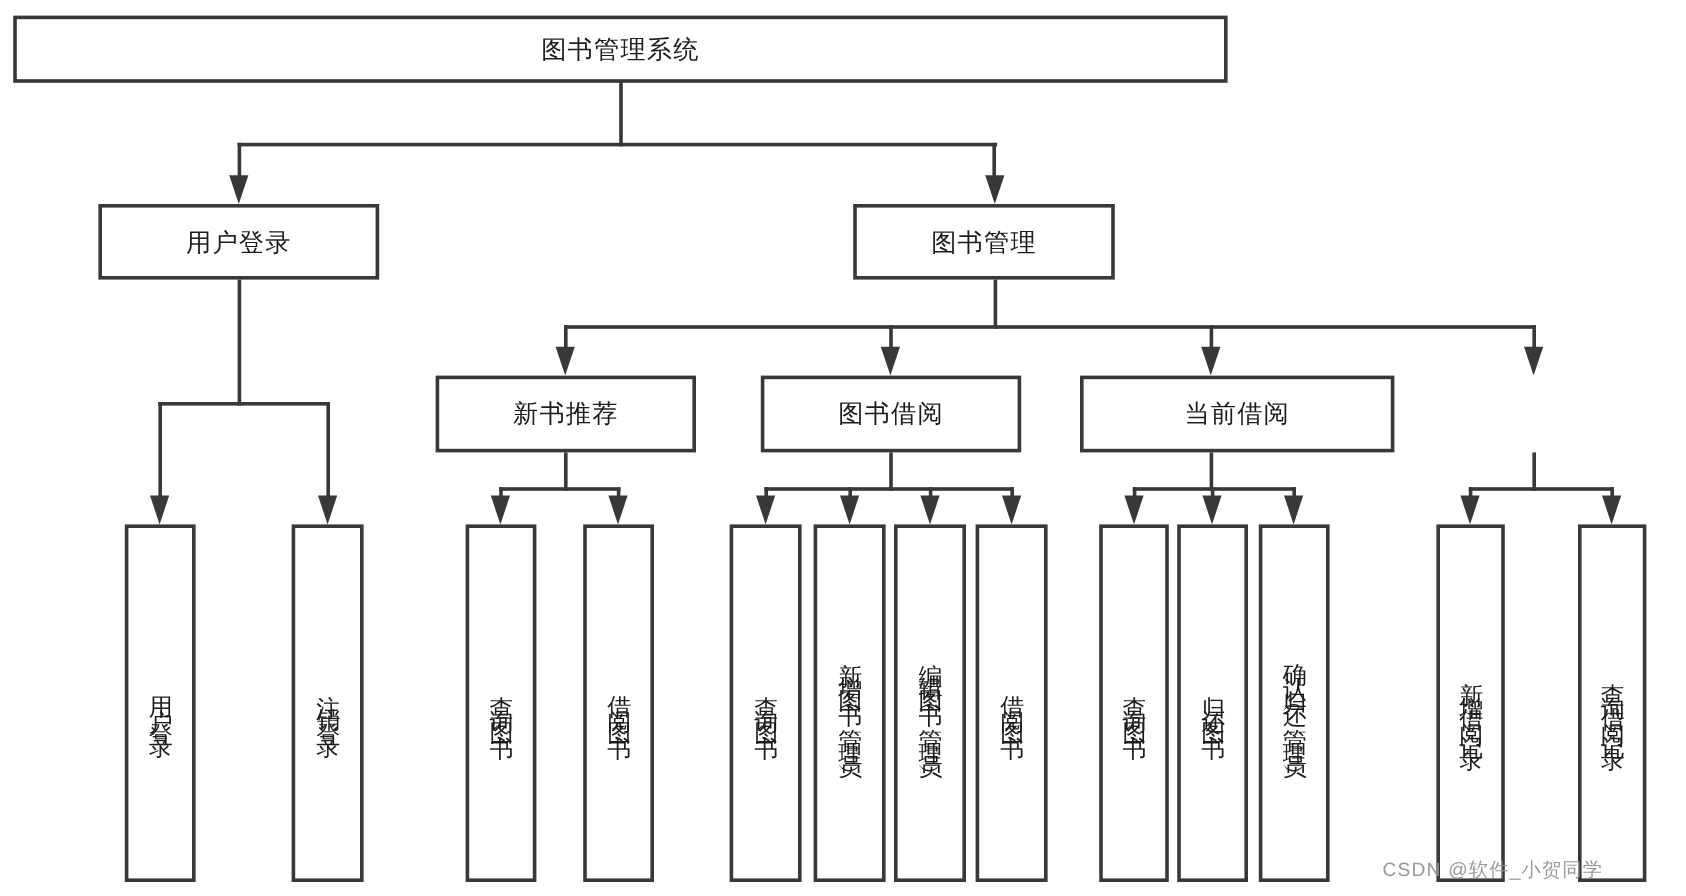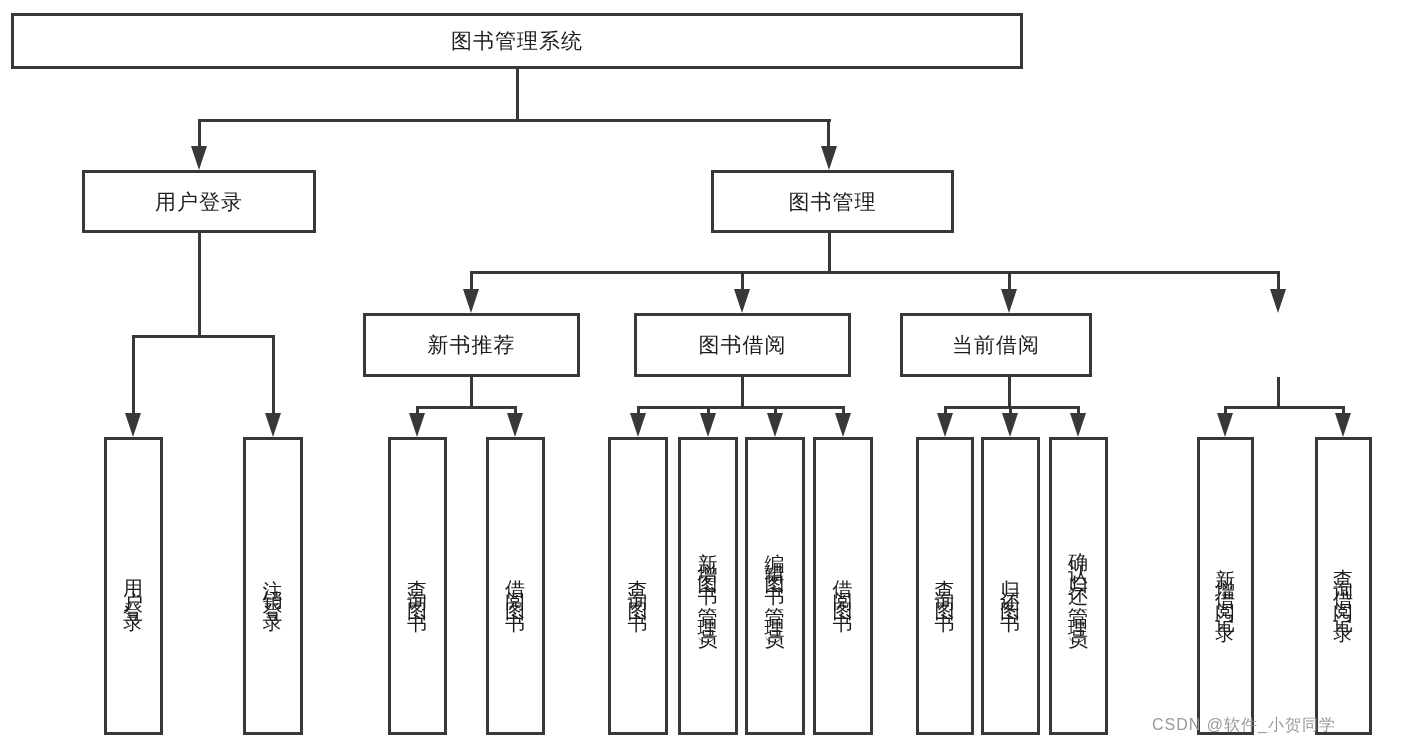--- a/index.html
+++ b/index.html
@@ -46,21 +46,21 @@
   <div class="ln" style="left:516px; top:68px; width:3px; height:54px;"></div>
   <div class="ln" style="left:198px; top:119px; width:633px; height:3px;"></div>
   <div class="ln" style="left:198px; top:119px; width:3px; height:31px;"></div>
   <div class="arw" style="left:191px; top:146px;"></div>
   <div class="ln" style="left:827px; top:119px; width:3px; height:31px;"></div>
   <div class="arw" style="left:821px; top:146px;"></div>
 
   <div class="node h-node" style="left:82px; top:170px; width:234px; height:63px;">
     <span>用户登录</span>
   </div>
-  <div class="node h-node" style="left:711px; top:170px; width:243px; height:63px;">
+  <div class="node h-node" style="left:711px; top:170px; width:218px; height:63px;">
     <span>图书管理</span>
   </div>
 
   <div class="ln" style="left:198px; top:233px; width:3px; height:105px;"></div>
   <div class="ln" style="left:132px; top:335px; width:143px; height:3px;"></div>
   <div class="ln" style="left:132px; top:335px; width:3px; height:80px;"></div>
   <div class="arw" style="left:125px; top:413px;"></div>
   <div class="ln" style="left:272px; top:335px; width:3px; height:80px;"></div>
   <div class="arw" style="left:265px; top:413px;"></div>
 
@@ -74,21 +74,21 @@
   <div class="arw" style="left:1001px; top:289px;"></div>
   <div class="ln" style="left:1277px; top:271px; width:3px; height:22px;"></div>
   <div class="arw" style="left:1270px; top:289px;"></div>
 
   <div class="node h-node" style="left:634px; top:313px; width:217px; height:64px;">
     <span>图书借阅</span>
   </div>
   <div class="node h-node" style="left:363px; top:313px; width:217px; height:64px;">
     <span>新书推荐</span>
   </div>
-  <div class="node h-node" style="left:900px; top:313px; width:192px; height:64px;font-family:Liberation Serif, serif;">
+  <div class="node h-node" style="left:900px; top:313px; width:262px; height:64px;font-family:Liberation Serif, serif;">
     <span>当前借阅</span>
   </div>
 
   <div class="ln" style="left:470px; top:377px; width:3px; height:32px;"></div>
   <div class="ln" style="left:416px; top:406px; width:101px; height:3px;"></div>
   <div class="ln" style="left:416px; top:406px; width:3px; height:9px;"></div>
   <div class="arw" style="left:409px; top:413px;"></div>
   <div class="ln" style="left:514px; top:406px; width:3px; height:9px;"></div>
   <div class="arw" style="left:507px; top:413px;"></div>
 

